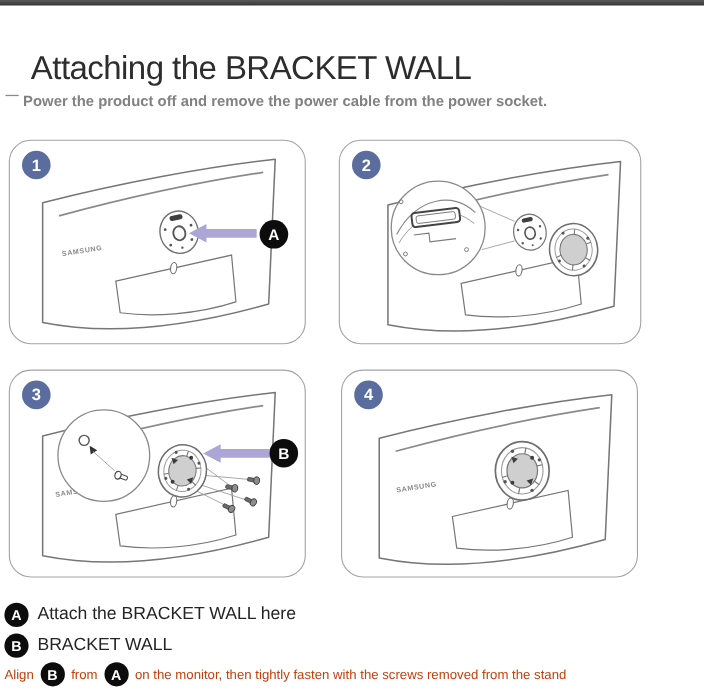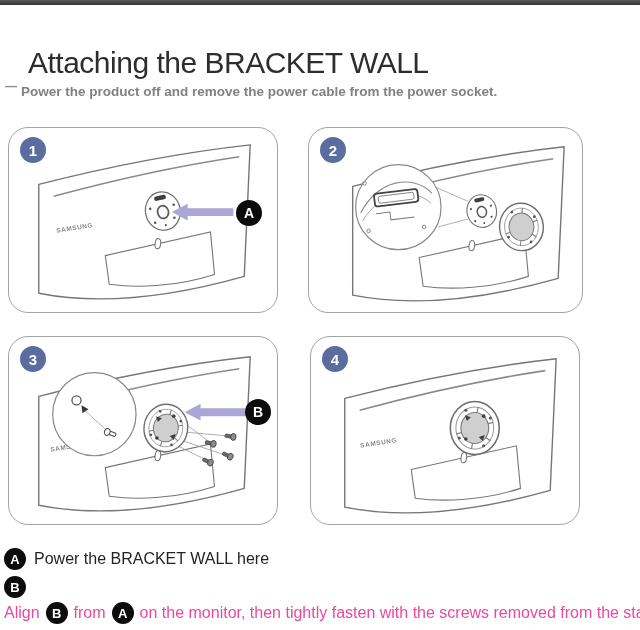--- a/index.html
+++ b/index.html
@@ -32,21 +32,21 @@
   #callout-b-p3{left:236px;top:62px;}
   .legend-row{position:absolute;left:4px;display:flex;align-items:center;gap:8px;white-space:nowrap;}
   #legend-a{top:548px;}
   #legend-b{top:576px;}
   .mini-badge{
     width:22px;height:22px;border-radius:50%;background:#0c0c0c;color:#fff;
     font-size:13px;font-weight:bold;display:flex;align-items:center;justify-content:center;flex:0 0 auto;
   }
   .legend-text{font-size:16px;color:#242424;}
   .footer-row{position:absolute;left:4px;top:602px;display:flex;align-items:center;gap:6px;white-space:nowrap;}
-  .footer-text{font-size:16px;color:#ec4899;}
+  .footer-text{font-size:12px;color:#c2410c;}
   .defs-holder{position:absolute;width:0;height:0;overflow:hidden;}
 </style>
 </head>
 <body>
 
 <div class="topbar"></div>
 
 <h1 class="page-title">Attaching the BRACKET WALL</h1>
 
 <div class="note-row">
@@ -176,24 +176,25 @@
       <polygon points="155,79 161,81 157,85"></polygon>
       <polygon points="175,99 169,101 173,105"></polygon>
       <circle cx="174" cy="80" r="1.8"></circle>
       <circle cx="156" cy="103" r="1.8"></circle>
     </g>
   </svg>
 </div>
 
 <div class="legend-row" id="legend-a">
   <span class="mini-badge">A</span>
-  <span class="legend-text">Power the BRACKET WALL here</span>
+  <span class="legend-text">Attach the BRACKET WALL here</span>
 </div>
 <div class="legend-row" id="legend-b">
   <span class="mini-badge">B</span>
+  <span class="legend-text">BRACKET WALL</span>
 </div>
 
 <div class="footer-row">
   <span class="footer-text">Align</span>
   <span class="mini-badge">B</span>
   <span class="footer-text">from</span>
   <span class="mini-badge">A</span>
   <span class="footer-text">on the monitor, then tightly fasten with the screws removed from the stand</span>
 </div>
 

